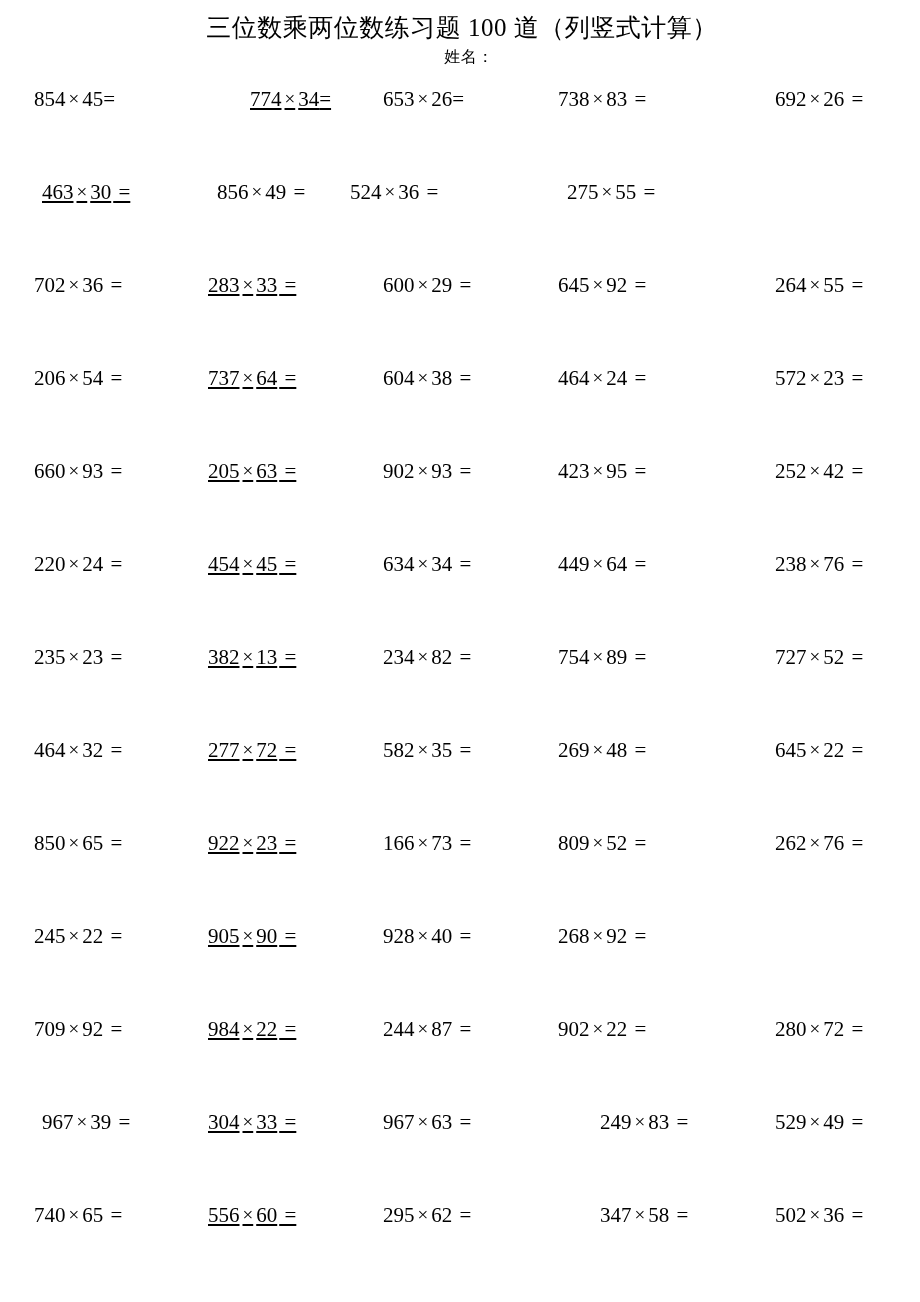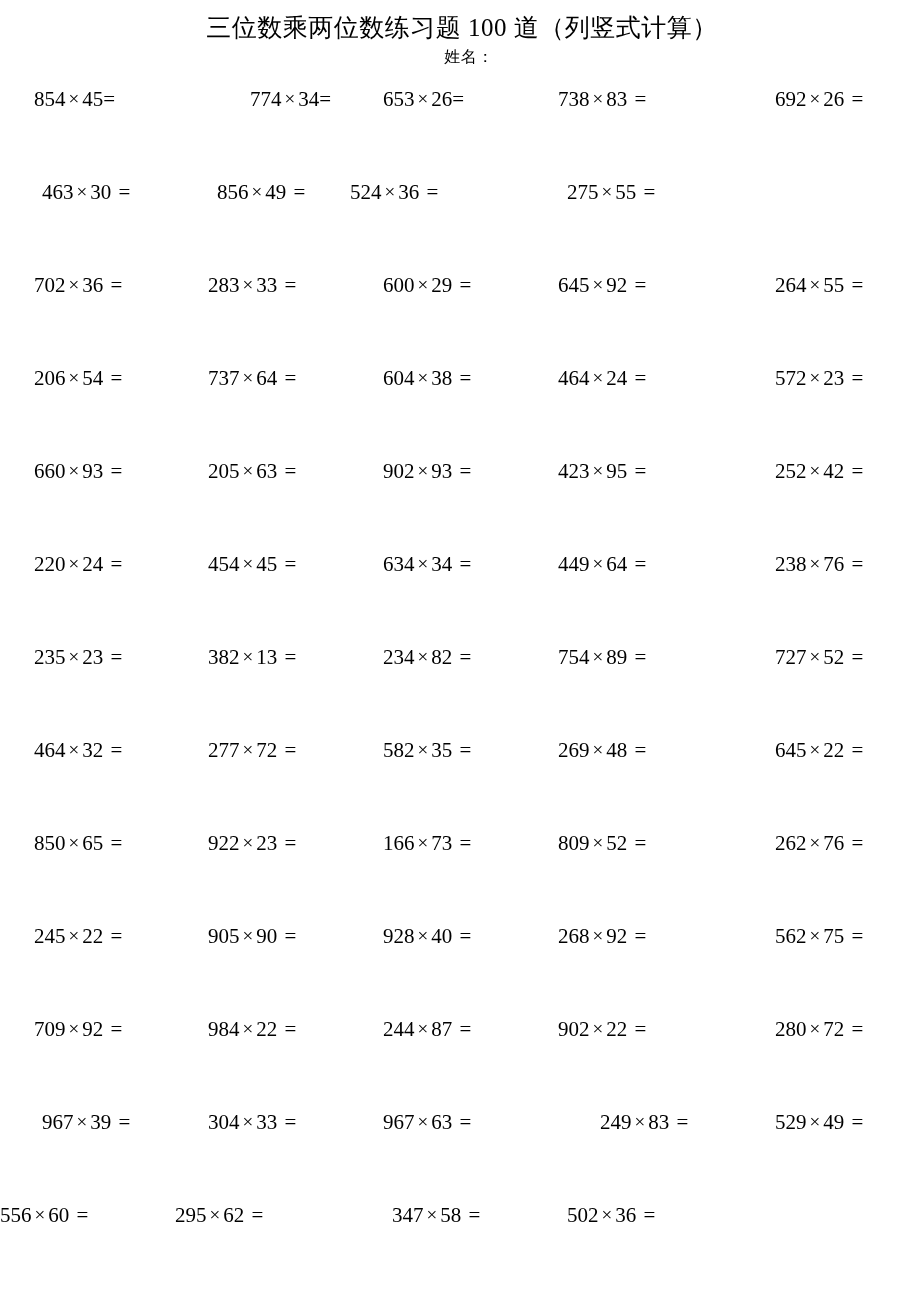--- a/index.html
+++ b/index.html
@@ -62,21 +62,21 @@
     height: 93px;
   }
   .problem-cell {
     font-size: 21px;
     line-height: 26px;
     white-space: nowrap;
     box-sizing: border-box;
   }
   
   .col-1 { width: 208px; padding-left: 34px; }
-  .col-2 { width: 175px; padding-left: 0px; }
+  .col-2 { width: 175px; padding-left: 0px; text-decoration: underline; }
   .col-3 { width: 175px; padding-left: 0px; }
   .col-4 { width: 175px; padding-left: 0px; }
   .col-5 { width: 187px; padding-left: 0px; }
 
   .col-2 { text-align: left; }
   .col-3 { text-align: left; }
   .col-4 { text-align: left; }
   .col-5 { text-align: left; }
 
   
@@ -166,37 +166,37 @@
         <div class="problem-cell col-2"><span>922</span><span class="mul-sign">×</span><span>23</span><span class="eq-sign"> =</span></div>
         <div class="problem-cell col-3"><span>166</span><span class="mul-sign">×</span><span>73</span><span class="eq-sign"> =</span></div>
         <div class="problem-cell col-4"><span>809</span><span class="mul-sign">×</span><span>52</span><span class="eq-sign"> =</span></div>
         <div class="problem-cell col-5 indent-sm"><span>262</span><span class="mul-sign">×</span><span>76</span><span class="eq-sign"> =</span></div>
       </div>
       <div class="problem-row">
         <div class="problem-cell col-1"><span>245</span><span class="mul-sign">×</span><span>22</span><span class="eq-sign"> =</span></div>
         <div class="problem-cell col-2"><span>905</span><span class="mul-sign">×</span><span>90</span><span class="eq-sign"> =</span></div>
         <div class="problem-cell col-3"><span>928</span><span class="mul-sign">×</span><span>40</span><span class="eq-sign"> =</span></div>
         <div class="problem-cell col-4"><span>268</span><span class="mul-sign">×</span><span>92</span><span class="eq-sign"> =</span></div>
-        <div class="problem-cell col-5 indent-sm"><span>562</span><span class="mul-sign">×</span><span>75</span><span class="eq-sign"> =</span></div>
       </div>
       <div class="problem-row">
         <div class="problem-cell col-1"><span>709</span><span class="mul-sign">×</span><span>92</span><span class="eq-sign"> =</span></div>
         <div class="problem-cell col-2"><span>984</span><span class="mul-sign">×</span><span>22</span><span class="eq-sign"> =</span></div>
         <div class="problem-cell col-3"><span>244</span><span class="mul-sign">×</span><span>87</span><span class="eq-sign"> =</span></div>
         <div class="problem-cell col-4"><span>902</span><span class="mul-sign">×</span><span>22</span><span class="eq-sign"> =</span></div>
         <div class="problem-cell col-5 indent-sm"><span>280</span><span class="mul-sign">×</span><span>72</span><span class="eq-sign"> =</span></div>
       </div>
       <div class="problem-row">
         <div class="problem-cell col-1 indent-sm"><span>967</span><span class="mul-sign">×</span><span>39</span><span class="eq-sign"> =</span></div>
         <div class="problem-cell col-2"><span>304</span><span class="mul-sign">×</span><span>33</span><span class="eq-sign"> =</span></div>
         <div class="problem-cell col-3"><span>967</span><span class="mul-sign">×</span><span>63</span><span class="eq-sign"> =</span></div>
         <div class="problem-cell col-4 indent-sm"><span>249</span><span class="mul-sign">×</span><span>83</span><span class="eq-sign"> =</span></div>
         <div class="problem-cell col-5 indent-sm"><span>529</span><span class="mul-sign">×</span><span>49</span><span class="eq-sign"> =</span></div>
       </div>
       <div class="problem-row">
+        <div class="problem-cell col-1"><span>740</span><span class="mul-sign">×</span><span>65</span><span class="eq-sign"> =</span></div>
         <div class="problem-cell col-2"><span>556</span><span class="mul-sign">×</span><span>60</span><span class="eq-sign"> =</span></div>
         <div class="problem-cell col-3"><span>295</span><span class="mul-sign">×</span><span>62</span><span class="eq-sign"> =</span></div>
         <div class="problem-cell col-4 indent-sm"><span>347</span><span class="mul-sign">×</span><span>58</span><span class="eq-sign"> =</span></div>
         <div class="problem-cell col-5 indent-sm"><span>502</span><span class="mul-sign">×</span><span>36</span><span class="eq-sign"> =</span></div>
       </div>
     </div>
 
 </div>
 
 </body></html>

